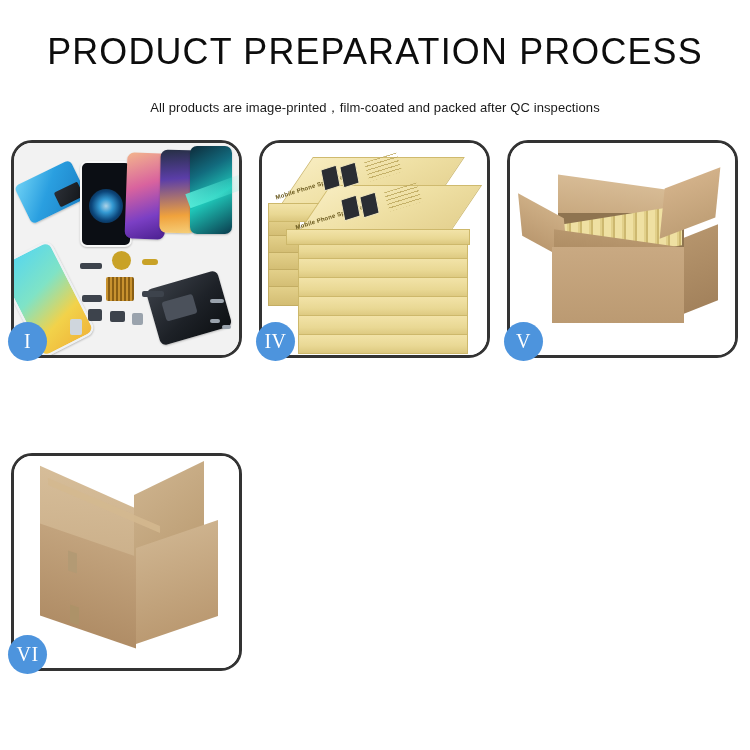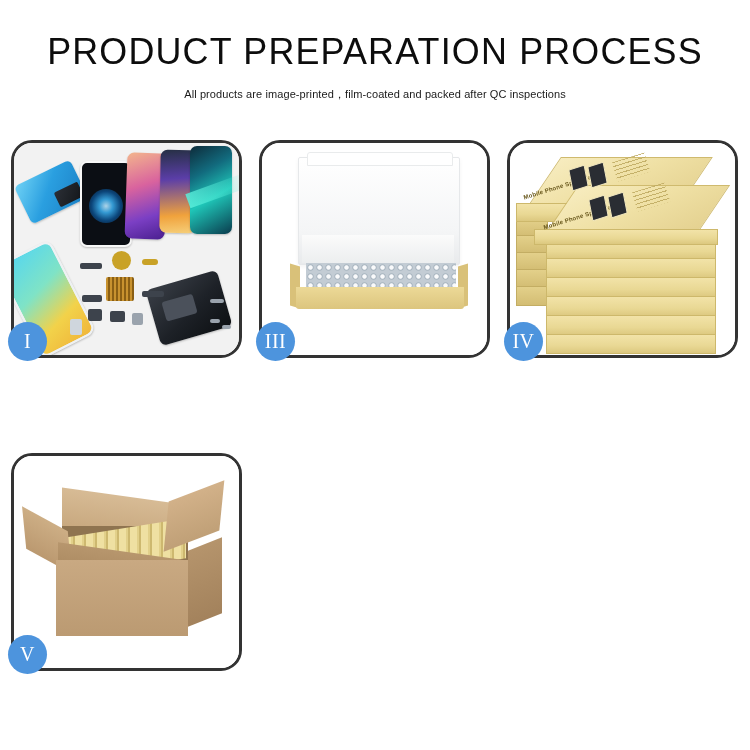--- a/index.html
+++ b/index.html
@@ -26,25 +26,25 @@
     font-size: 37px;
     font-weight: 500;
     letter-spacing: 1.2px;
     color: #0d0d0d;
     line-height: 44px;
     white-space: nowrap;
     transform: scaleX(0.97);
   }
   .subtitle {
     font-family: "Liberation Sans", sans-serif;
-    font-size: 11px;
+    font-size: 13px;
     font-weight: 400;
     color: #1a1a1a;
     line-height: 22px;
-    margin-top: 9px;
+    margin-top: 23px;
     letter-spacing: 0.1px;
     white-space: nowrap;
   }
 
   
   .grid {
     position: absolute;
     left: 11px;
     top: 140px;
     width: 728px;
@@ -378,34 +378,20 @@
         <div class="chip" style="left:56px;top:176px;width:12px;height:16px;background:#cfd6dd;"></div>
         <div class="chip silver" style="left:196px;top:156px;width:14px;height:4px;"></div>
         <div class="chip silver" style="left:196px;top:176px;width:10px;height:4px;"></div>
         <div class="chip silver" style="left:208px;top:182px;width:9px;height:4px;"></div>
       </div>
     </div>
     <div class="badge">I</div>
   </div>
 
 
-  <div class="panel">
-    <div class="panel-inner">
-      <div class="scene-openwhite">
-        <div class="ow-lid"></div>
-        <div class="ow-tray"></div>
-        <div class="ow-foam"></div>
-        <div class="ow-bubble"></div>
-        <div class="ow-lflap"></div>
-        <div class="ow-rflap"></div>
-        <div class="ow-front"></div>
-      </div>
-    </div>
-    <div class="badge">III</div>
-  </div>
 
   <div class="panel">
     <div class="panel-inner">
       <div class="scene-stack">
 
         <div class="sb-side" style="left:6px;top:76px;width:30px;height:16px;"></div>
         <div class="sb-side" style="left:6px;top:92px;width:30px;height:17px;"></div>
         <div class="sb-side" style="left:6px;top:109px;width:30px;height:17px;"></div>
         <div class="sb-side" style="left:6px;top:126px;width:30px;height:17px;"></div>
         <div class="sb-side" style="left:6px;top:143px;width:30px;height:18px;"></div>
@@ -446,14 +432,28 @@
         <div class="ct-flap-left"></div>
         <div class="ct-flap-right"></div>
         <div class="ct-flap-front"></div>
         <div class="ct-body"></div>
         <div class="ct-right"></div>
       </div>
     </div>
     <div class="badge">V</div>
   </div>
 
+  <div class="panel">
+    <div class="panel-inner">
+      <div class="scene-sealed">
+        <div class="sc-top"></div>
+        <div class="sc-top2"></div>
+        <div class="sc-tape"></div>
+        <div class="sc-left"></div>
+        <div class="sc-right"></div>
+        <div class="sc-seam-l"></div>
+        <div class="sc-seam-l2"></div>
+      </div>
+    </div>
+    <div class="badge">VI</div>
+  </div>
 
 </div>
 
 </body></html>

